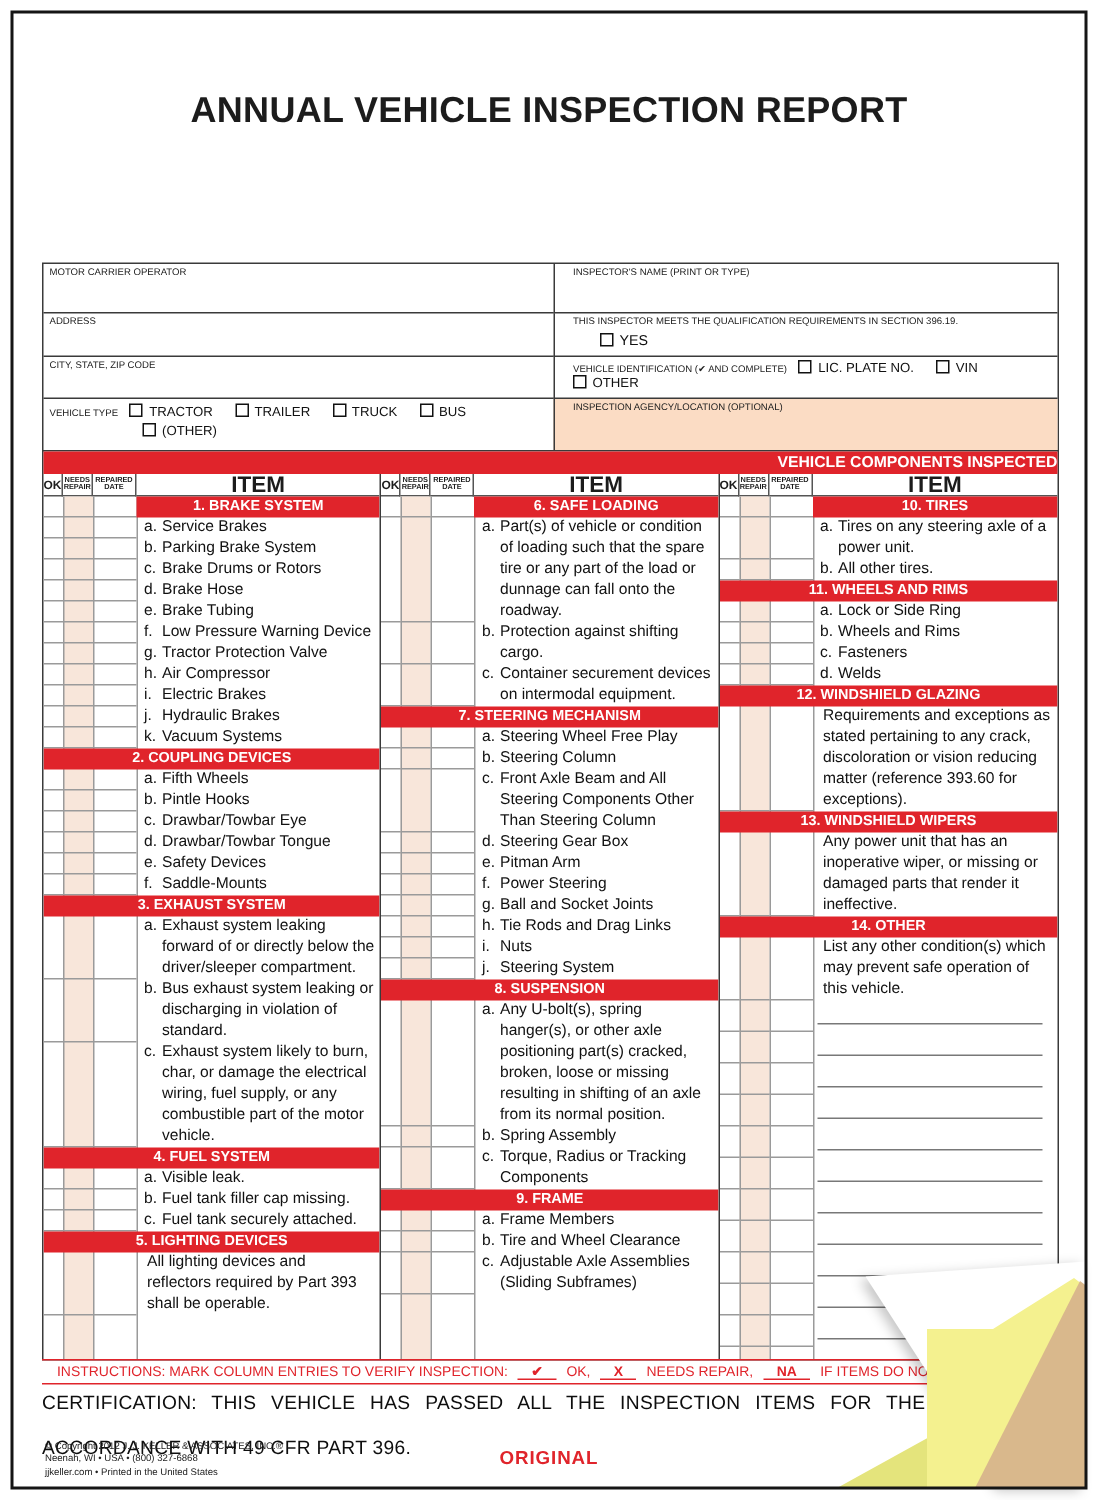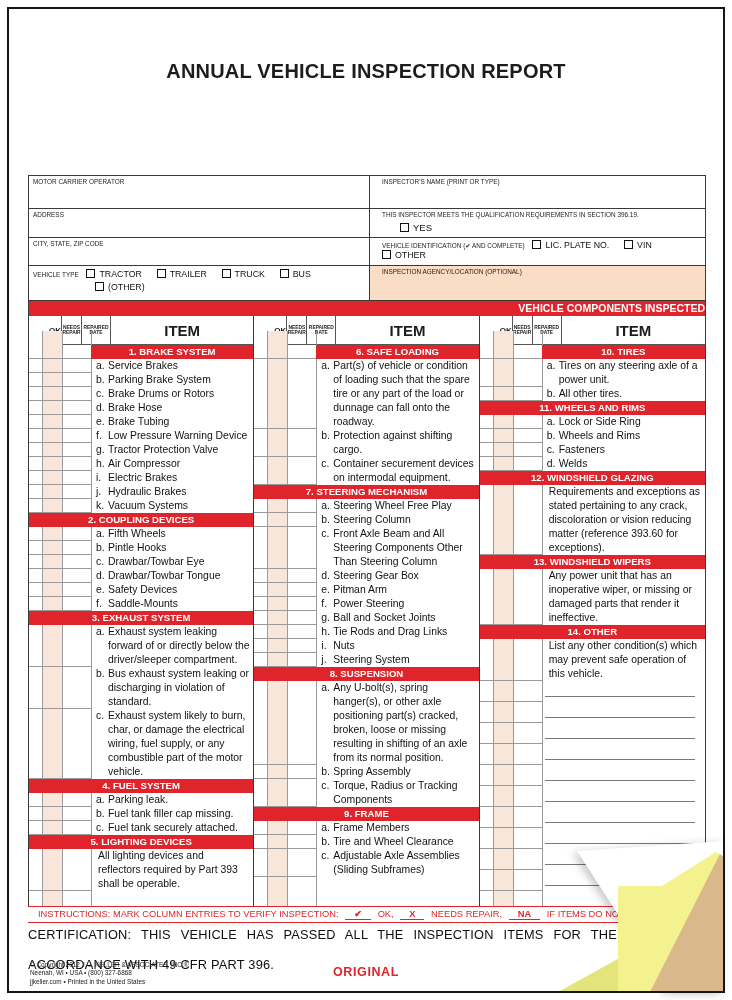--- a/index.html
+++ b/index.html
@@ -10,21 +10,21 @@
     --line:#9a9a9a;
     --border:#3a3a3a;
   }
   *{box-sizing:border-box;margin:0;padding:0;}
   body{background:#fff;font-family:"Liberation Sans",sans-serif;color:var(--ink);}
   .page{position:relative;width:732px;height:1000px;background:#fff;overflow:hidden;}
   .frame{position:absolute;inset:7px;border:2px solid #151515;pointer-events:none;z-index:40;}
 
   
   .title{position:absolute;top:60px;left:0;width:100%;text-align:center;
-         font-size:20px;font-weight:bold;letter-spacing:0.2px;}
+         font-size:24px;font-weight:bold;letter-spacing:0.2px;}
 
   
   .hist{position:absolute;left:460px;top:92px;width:234px;border:1px solid var(--border);background:#fff;}
   .hist-title{height:16px;background:var(--red);color:#fff;font-weight:bold;font-size:9.5px;
               text-align:center;line-height:16px;}
   .hist-r1{display:grid;grid-template-columns:45% 55%;height:20px;border-bottom:1px solid var(--border);}
   .hist-r1 .hc1{border-right:1px solid var(--border);font-size:6px;line-height:7px;text-align:center;padding-top:3px;white-space:pre-line;}
   .hist-r1 .hc2{font-size:9.5px;text-align:center;line-height:20px;}
   .hist-r2{display:grid;grid-template-columns:45% 55%;height:24px;}
   .hist-r2 .hc1{border-right:1px solid var(--border);}
@@ -45,21 +45,21 @@
   .agency{background:var(--peach);}
   .vid-opts{margin-left:6px;}
 
   
   .comp{position:absolute;left:28px;top:300px;width:678px;border:1.5px solid var(--border);background:#fff;}
   .comp-title{height:15px;background:var(--red);color:#fff;text-align:right;
               font-weight:bold;font-size:10.5px;line-height:15px;}
   .groups{display:flex;height:590px;}
   .gwrap{position:relative;width:33.3333%;height:590px;overflow:hidden;}
   .gwrap.b{border-right:1px solid var(--border);}
-  .ghead{display:grid;grid-template-columns:13px 20px 29px 1fr;height:29px;margin-left:20px;}
+  .ghead{display:grid;grid-template-columns:13px 20px 29px 1fr;height:15px;}
   .hcell{border-right:1px solid #555;border-bottom:1px solid #555;display:flex;
          align-items:center;justify-content:center;text-align:center;overflow:hidden;}
   .hcell.okh{font-size:8px;font-weight:bold;}
   .hcell.smh{font-size:4.9px;line-height:5.2px;font-weight:bold;padding:0 1px;}
   .hcell.itemh{font-size:15px;font-weight:bold;border-right:none;}
   .peachcol{position:absolute;left:13px;top:15px;bottom:0;width:20px;background:var(--peach2);z-index:0;}
   .vl{position:absolute;top:15px;bottom:0;width:1px;background:var(--line);z-index:0;}
   .vl1{left:13px;}.vl2{left:33px;}.vl3{left:62px;}
   .group{position:relative;display:grid;grid-template-columns:13px 20px 29px 1fr;
          grid-auto-rows:min-content;height:575px;}
@@ -315,21 +315,21 @@
             <div class="item">
               <div class="ltr">c.</div>
               <span class="txt">Exhaust system likely to burn, char, or damage the electrical wiring, fuel supply, or any combustible part of the motor vehicle.</span>
             </div>
             <div class="band band-full">4. FUEL SYSTEM</div>
             <div class="cell"></div>
             <div class="cell"></div>
             <div class="cell"></div>
             <div class="item">
               <div class="ltr">a.</div>
-              <span class="txt">Parking leak.</span>
+              <span class="txt">Visible leak.</span>
             </div>
             <div class="cell"></div>
             <div class="cell"></div>
             <div class="cell"></div>
             <div class="item">
               <div class="ltr">b.</div>
               <span class="txt">Fuel tank filler cap missing.</span>
             </div>
             <div class="cell"></div>
             <div class="cell"></div>

